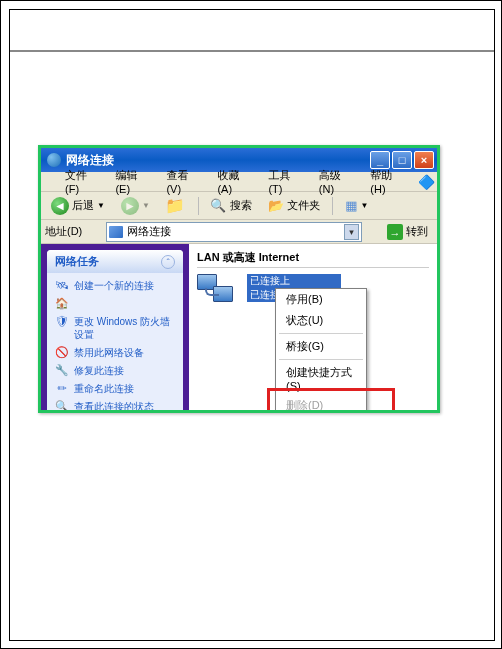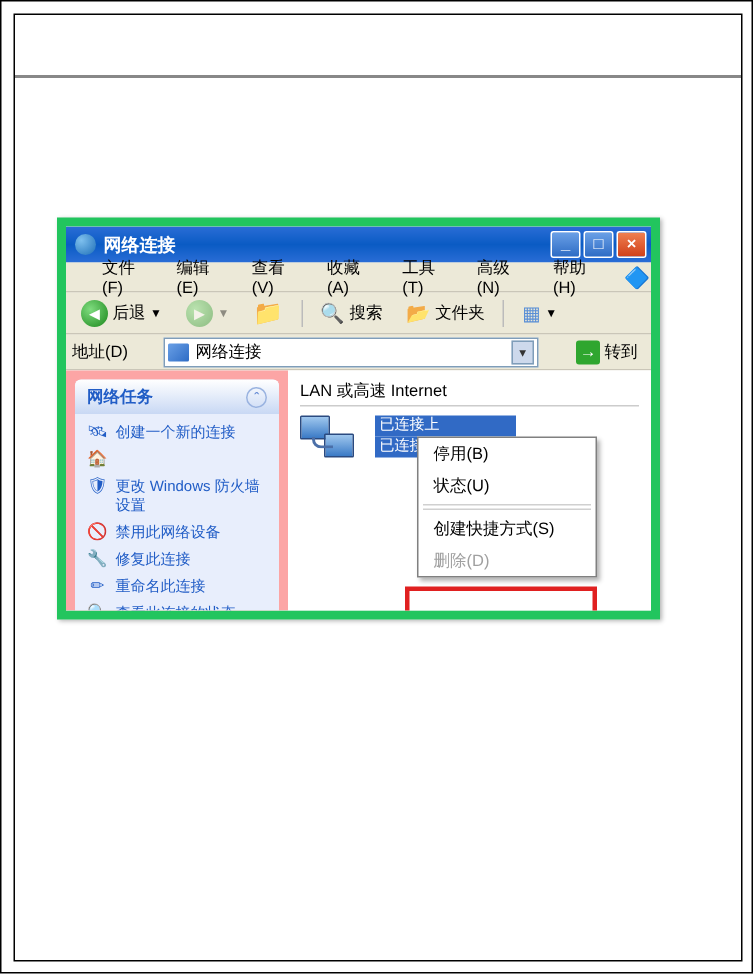--- a/index.html
+++ b/index.html
@@ -17,21 +17,21 @@
       left: 8px; top: 8px;
       width: 486px; height: 632px;
       border: 1px solid #000;
     }
     .hr { position: absolute; left: 0; right: 0; top: 40px; height: 2px; background: #888; }
 
     .window {
       position: absolute;
       left: 28px; top: 135px;
       width: 402px; height: 268px;
-      border: 6px solid #22c55e;
+      border: 3px solid #22c55e;
       background: #f0f0f0;
       box-shadow: 1px 1px 3px rgba(0,0,0,.3);
       overflow: hidden;
     }
 
     
     .titlebar {
       height: 24px;
       background: linear-gradient(to bottom, #2a6dd6 0%, #0a5bc4 50%, #2a6dd6 100%);
       display: flex; align-items: center;
@@ -132,21 +132,21 @@
     
     .content {
       display: flex;
       height: calc(100% - 24px - 20px - 28px - 24px);
       background: #fff;
     }
 
     
     .sidebar {
       width: 148px;
-      background: #fca5a5;
+      background: #4c1d95;
       padding: 6px;
       overflow: hidden;
     }
     .task-panel {
       background: #e8eefc;
       border-radius: 4px;
       overflow: hidden;
       margin-bottom: 8px;
     }
     .task-header {
@@ -178,21 +178,21 @@
 
     
     .mainpane {
       flex: 1;
       background: #fff;
       padding: 6px 8px;
       position: relative;
       font-size: 11px;
     }
     .section-head {
-      font-weight: normal;
+      font-weight: bold;
       font-size: 11px;
       border-bottom: 1px solid #ccc;
       padding-bottom: 2px;
       margin-bottom: 6px;
     }
 
     .conn-item {
       display: flex;
       gap: 8px;
       align-items: flex-start;
@@ -222,21 +222,21 @@
       padding: 1px 3px;
       font-size: 10px;
       line-height: 12px;
       max-width: 110px;
     }
 
     
     .ctx-menu {
       position: absolute;
       left: 234px; top: 140px;
-      width: 120px;
+      width: 92px;
       background: #fff;
       border: 1px solid #808080;
       box-shadow: 2px 2px 3px rgba(0,0,0,.3);
       font-size: 11px;
       z-index: 10;
     }
     .ctx-item {
       padding: 3px 10px;
       color: #000;
       cursor: default;
@@ -380,20 +380,21 @@
           </div>
         </div>
       </div>
 
     </div>
 
     <div class="ctx-menu">
       <div class="ctx-item">停用(B)</div>
       <div class="ctx-item">状态(U)</div>
       <div class="ctx-sep"></div>
+      <div class="ctx-item">桥接(G)</div>
       <div class="ctx-sep"></div>
       <div class="ctx-item">创建快捷方式(S)</div>
       <div class="ctx-item disabled">删除(D)</div>
 
     </div>
 
     <div class="highlight-box"></div>
 
   </div>
 </div>

